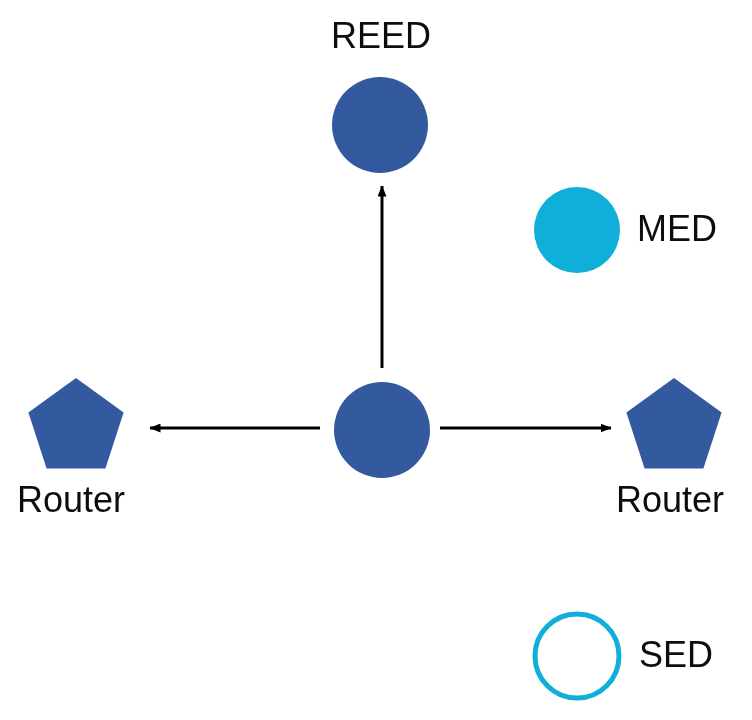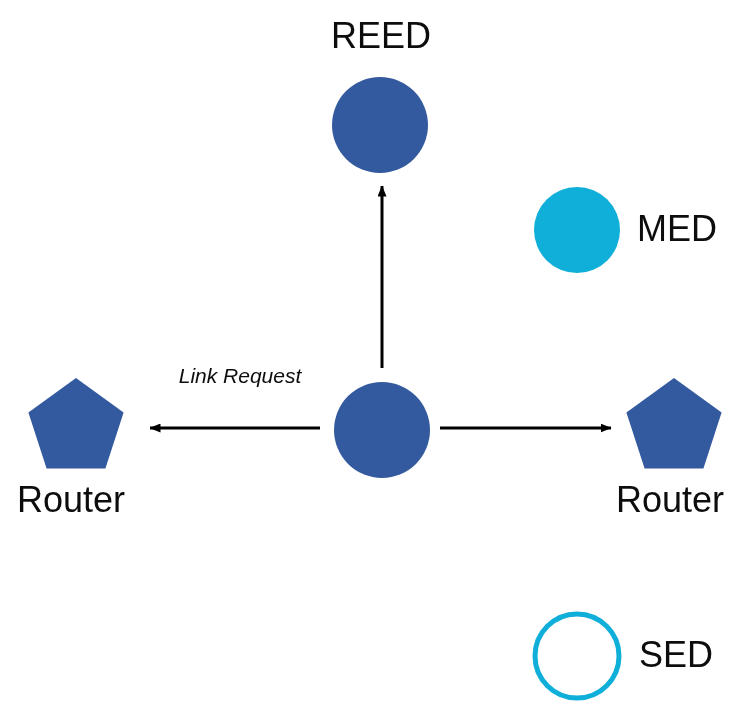--- a/index.html
+++ b/index.html
@@ -91,16 +91,15 @@
 
   <div class="node-label" id="label-med">MED</div>
 
   <div class="node-label" id="label-sed">SED</div>
 
   <div class="node-label" id="label-router-left">Router</div>
 
   <div class="node-label" id="label-router-right">Router</div>
 
   <div class="edge-label" id="label-link-request">
-    <div>Link Request</div>
   </div>
 
 </div>
 
 </body></html>

